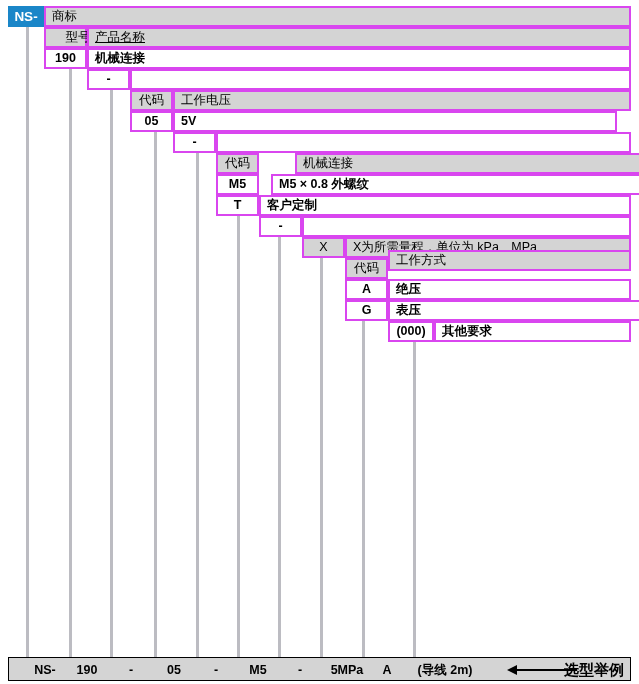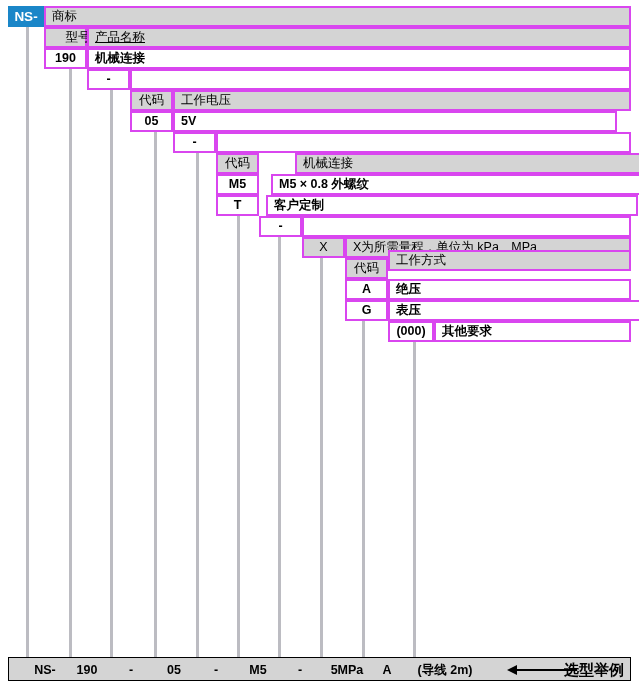--- a/index.html
+++ b/index.html
@@ -99,21 +99,21 @@
   <div class="cell dash" style="left:173px; top:132px; width:43px; height:21px;">-</div>
   <div class="cell plain" style="left:216px; top:132px; width:415px; height:21px;"></div>
 
   <div class="cell codehdr" style="left:216px; top:153px; width:43px; height:21px;">代码</div>
   <div class="cell hdr desc" style="left:259px; top:153px; width:368px; height:21px;margin-left:36px;">机械连接</div>
 
   <div class="cell code" style="left:216px; top:174px; width:43px; height:21px;">M5</div>
   <div class="cell desc bold" style="left:271px; top:174px; width:372px; height:21px;">M5 × 0.8 外螺纹</div>
 
   <div class="cell code" style="left:216px; top:195px; width:43px; height:21px;">T</div>
-  <div class="cell desc bold" style="left:259px; top:195px; width:372px; height:21px;margin-left:7px;">客户定制</div>
+  <div class="cell desc bold" style="left:259px; top:195px; width:372px; height:21px;">客户定制</div>
 
   <div class="cell dash" style="left:259px; top:216px; width:43px; height:21px;">-</div>
   <div class="cell plain" style="left:302px; top:216px; width:329px; height:21px;"></div>
 
   <div class="cell codehdr" style="left:302px; top:237px; width:43px; height:21px;">X</div>
   <div class="cell hdr desc" style="left:345px; top:237px; width:286px; height:21px;">X为所需量程，单位为 kPa、MPa</div>
 
   <div class="cell codehdr" style="left:345px; top:258px; width:43px; height:21px;">代码</div>
   <div class="cell hdr desc" style="left:388px; top:250px; width:243px; height:21px;">工作方式</div>
 

